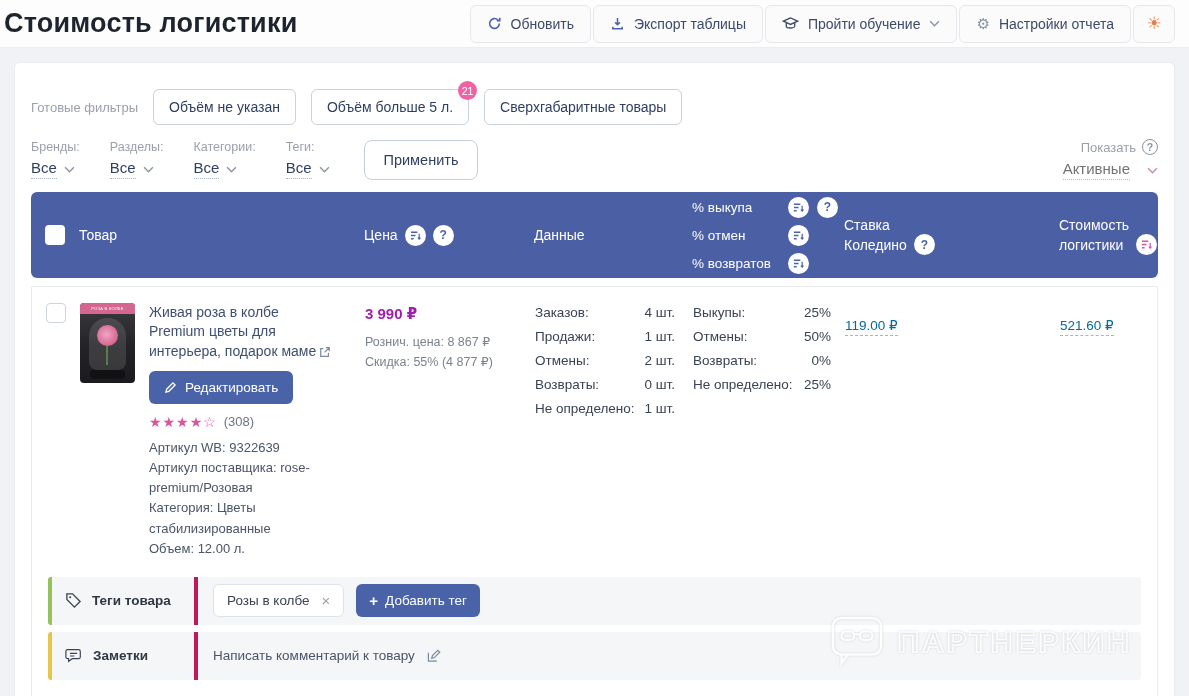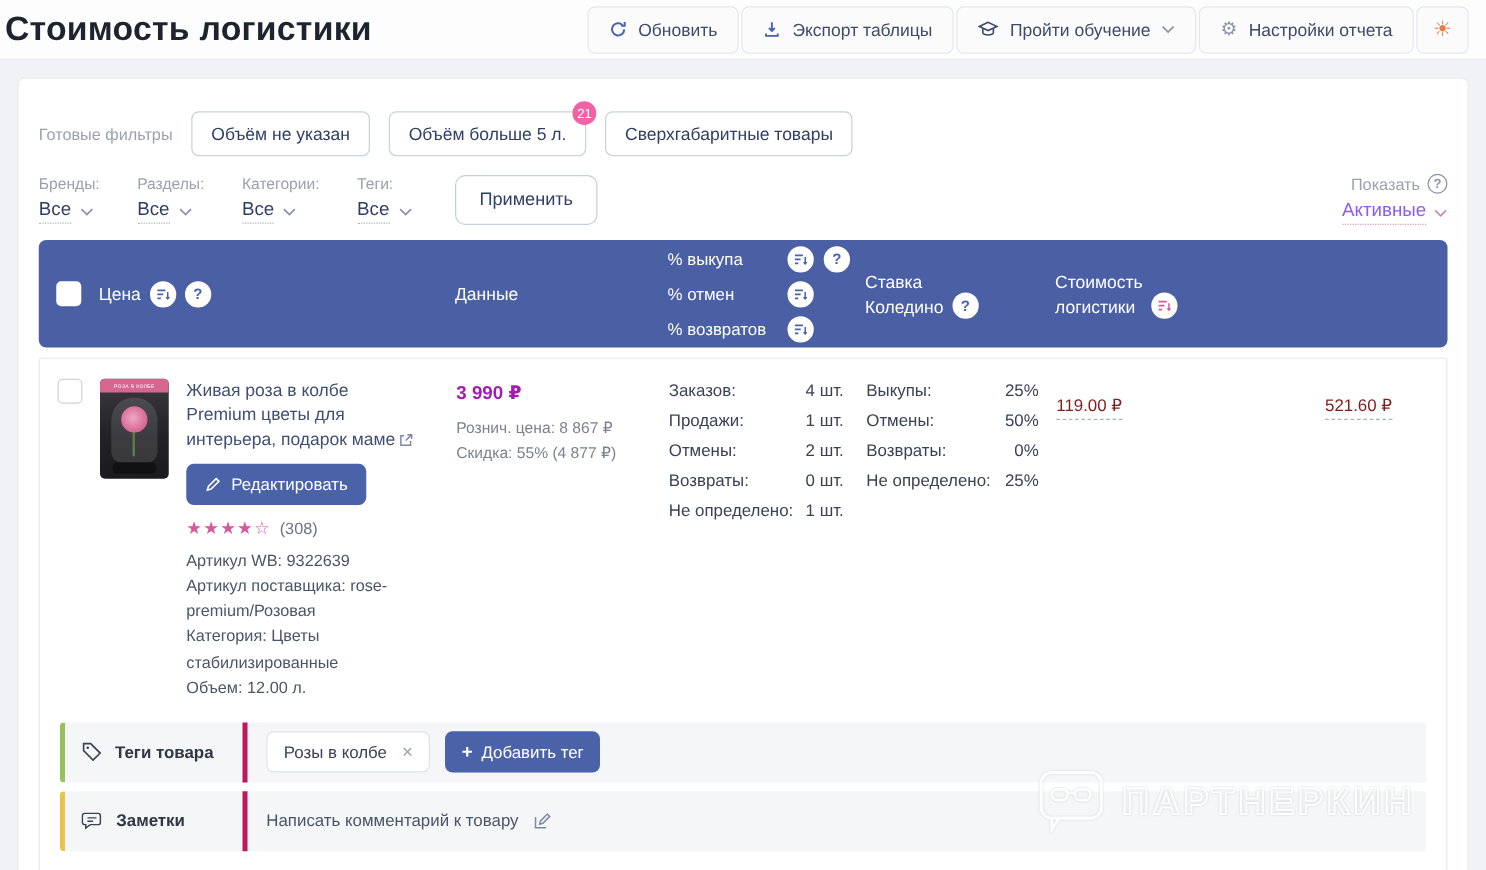--- a/index.html
+++ b/index.html
@@ -36,21 +36,21 @@
 
   .filter-row { display:flex; align-items:center; margin-top:14px; }
   .dd { margin-right:30px; }
   .dd-label { font-size:12.5px; color:#9aa1ad; }
   .dd-value { display:flex; align-items:center; gap:7px; margin-top:5px; font-size:15px; color:#2f3e63; cursor:pointer; }
   .dd-value .val { border-bottom:1px dotted #a9b2c4; padding-bottom:2px; }
   .apply-btn { background:#fff; border:1px solid #c6cede; border-radius:8px; padding:11px 19px; font-size:14.5px; color:#2f3e63; cursor:pointer; margin-left:4px; }
   .show-block { margin-left:auto; text-align:right; }
   .show-line { font-size:13px; color:#9aa1ad; display:flex; align-items:center; gap:6px; justify-content:flex-end; }
   .q-outline { width:16px; height:16px; border:1.4px solid #8a93a5; border-radius:50%; font-size:10.5px; color:#8a93a5; display:inline-flex; align-items:center; justify-content:center; font-weight:700; }
-  .show-value { margin-top:5px; font-size:15px; color:#8b5cf6; display:flex; align-items:center; gap:6px; justify-content:flex-end; cursor:pointer; }
+  .show-value { margin-top:5px; font-size:15px; color:#737373; display:flex; align-items:center; gap:17px; justify-content:flex-end; cursor:pointer; }
   .show-value .val { border-bottom:1px dotted #d9a0c2; padding-bottom:2px; }
 
   
   .tgrid { display:grid; grid-template-columns:48px 285px 170px 158px 152px 215px 1fr; }
   .thead { margin-top:12px; background:#4b5fa5; border-radius:6px; color:#fff; height:86px; align-items:center; font-size:14px; }
   .th-cell { display:flex; align-items:center; gap:7px; }
   .circle-ic { width:21px; height:21px; background:#fff; border-radius:50%; display:inline-flex; align-items:center; justify-content:center; flex:0 0 auto; cursor:pointer; }
   .circle-ic.q { color:#4a63a8; font-size:12px; font-weight:700; }
   .pct-rows { display:flex; flex-direction:column; gap:7px; font-size:13.5px; }
   .pct-row { display:flex; align-items:center; gap:8px; }
@@ -73,21 +73,21 @@
   .edit-btn { margin-top:10px; display:inline-flex; align-items:center; gap:8px; background:#4a63a8; color:#fff; border:none; border-radius:6px; padding:9px 15px; font-size:13.5px; cursor:pointer; font-family:inherit; }
   .stars-row { margin-top:10px; display:flex; align-items:center; gap:7px; }
   .stars { color:#d9559c; font-size:14px; letter-spacing:1px; }
   .rating-count { font-size:13px; color:#6b7482; }
   .prod-details { margin-top:8px; font-size:13px; color:#4a5568; line-height:1.55; }
   .price-main { font-size:15px; font-weight:700; color:#a21caf; }
   .price-sub { margin-top:9px; font-size:12.5px; color:#7a828f; line-height:1.6; }
   .kv-list { padding-right:18px; font-size:13.5px; color:#3a4354; }
   .kv { display:flex; justify-content:space-between; margin-bottom:9px; gap:6px; }
   .kv .v { text-align:right; white-space:nowrap; }
-  .dotted-val { font-size:13.5px; color:#7f1d1d; border-bottom:1px dashed #aab3c2; padding-bottom:2px; cursor:pointer; display:inline-block;margin-top:12px; }
+  .dotted-val { font-size:13.5px; color:#0369a1; border-bottom:1px dashed #aab3c2; padding-bottom:2px; cursor:pointer; display:inline-block;margin-top:12px; }
   .cell-pad-top { padding-top:2px; }
 
   
   .band { display:flex; align-items:center; margin:14px 16px 0 16px; background:#f5f6f8; border-radius:3px; min-height:48px; border-left:4px solid transparent; }
   .band.tags { border-left-color:#97c15c; margin-top:18px; }
   .band.notes { border-left-color:#e8c64e; margin-top:7px; }
   .band-label { display:flex; align-items:center; gap:10px; width:146px; padding-left:13px; align-self:stretch; border-right:4px solid #be185d; font-size:13.5px; font-weight:700; color:#2f3744; }
   .band-content { display:flex; align-items:center; gap:12px; padding-left:15px; }
   .chip { display:flex; align-items:center; gap:12px; background:#fff; border:1px solid #dfe3e8; border-radius:6px; padding:8px 13px; font-size:13.5px; color:#3a4354; }
   .chip-x { color:#9aa1ad; font-size:15px; cursor:pointer; line-height:1; }
@@ -207,20 +207,23 @@
           <svg class="chev" width="11" height="7" viewBox="0 0 12 8" style="stroke:#c98bb0">
               <polyline points="1,1.5 6,6.5 11,1.5"></polyline>
             </svg>
         </div>
       </div>
     </div>
 
     <div class="thead tgrid">
       <div>
           <div class="cb"></div>
+        </div>
+      <div class="th-cell">
+          <span>Товар</span>
         </div>
       <div class="th-cell">
         <span>Цена</span>
         <span class="circle-ic">
             <svg width="11" height="11" viewBox="0 0 12 12">
               <path d="M1 2.5h7M1 6h5M1 9.5h3" stroke="#4a63a8" stroke-width="1.5"></path>
               <path d="M10 4v6M8.6 8.4L10 10l1.4-1.6" fill="none" stroke="#4a63a8" stroke-width="1.3"></path>
             </svg>
           </span>
         <span class="circle-ic q">?</span>

